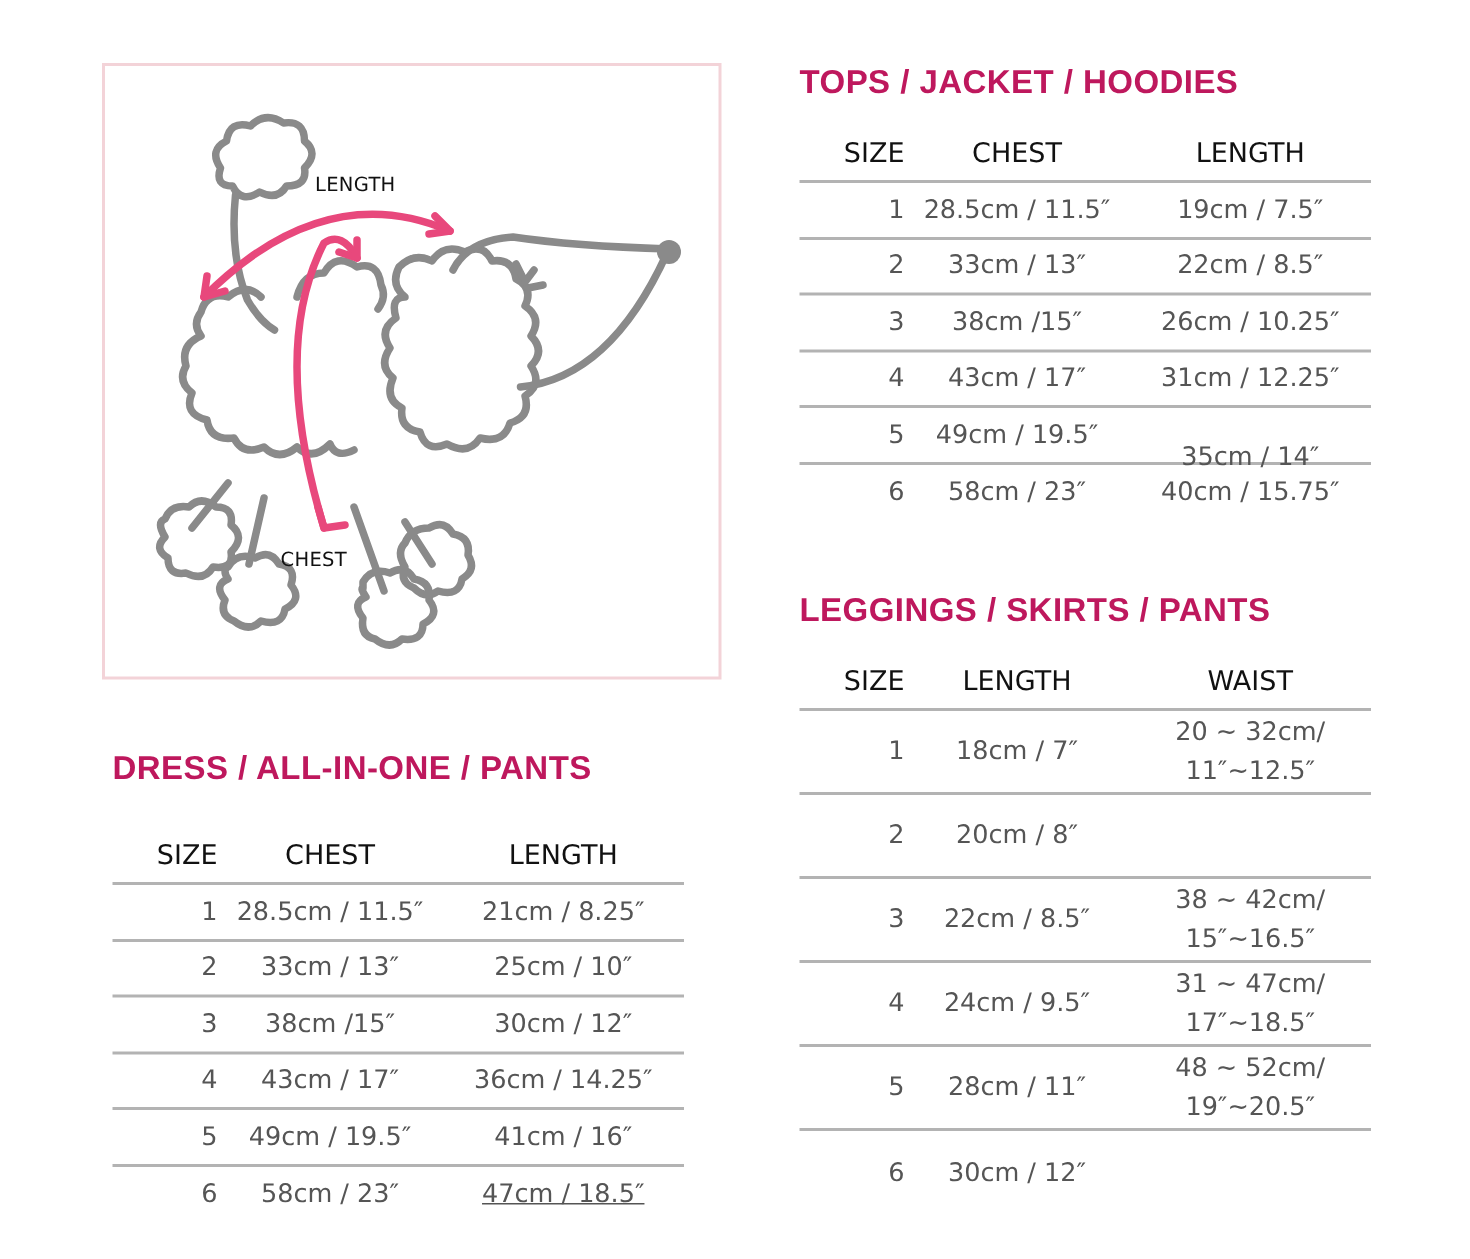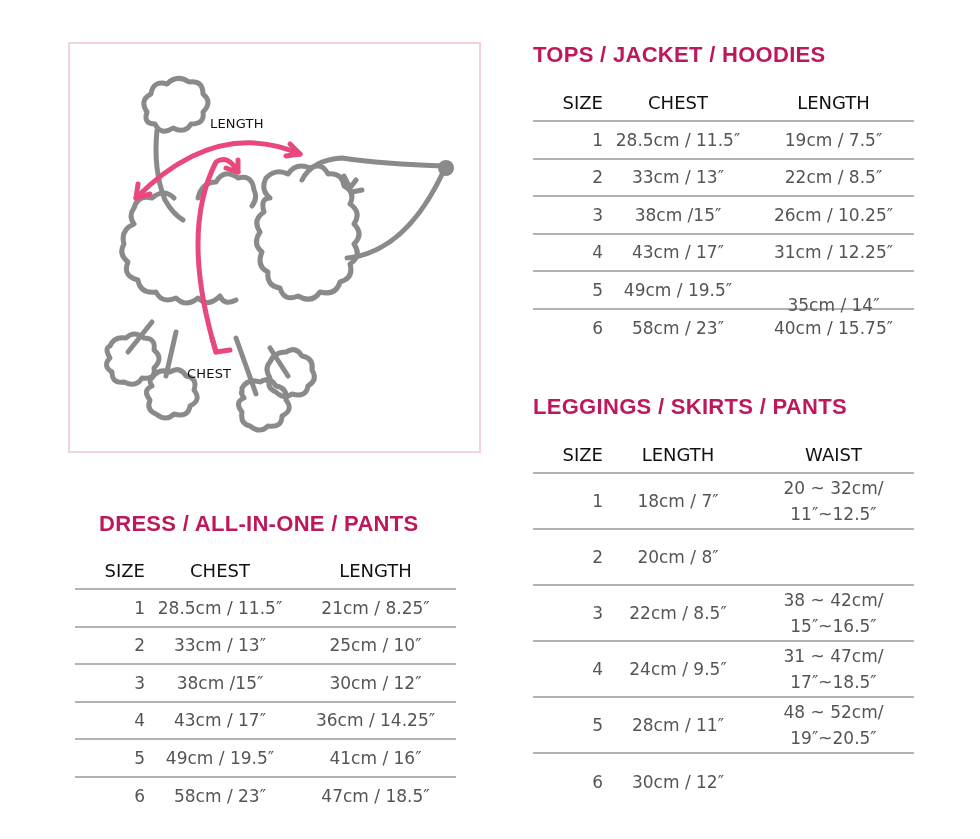--- a/index.html
+++ b/index.html
@@ -162,21 +162,21 @@
       <span>48 ~ 52cm/</span>
       <span>19″~20.5″</span>
     </div>
   </div>
   <div class="row last" style="height:56px;">
     <div class="c-size val" style="width:70px;">6</div>
     <div class="c-mid" style="width:150px;">30cm / 12″</div>
   </div>
 </div>
 
-<div class="section-title" style="left:75px; top:511px;margin-left:24px;">DRESS / ALL-IN-ONE / PANTS</div>
+<div class="section-title" style="left:75px; top:499px;">DRESS / ALL-IN-ONE / PANTS</div>
 <div class="size-table" style="left:75px; top:552px; width:381px;">
   <div class="hdr" style="height:38px;">
     <div class="c-size" style="width:70px;">SIZE</div>
     <div class="c-mid" style="width:150px;">CHEST</div>
     <div class="c-right" style="width:161px;">LENGTH</div>
   </div>
   <div class="row" style="height:37.5px;">
     <div class="c-size val" style="width:70px;">1</div>
     <div class="c-mid" style="width:150px;">28.5cm / 11.5″</div>
     <div class="c-right" style="width:161px;">21cm / 8.25″</div>
@@ -197,15 +197,15 @@
     <div class="c-right" style="width:161px;">36cm / 14.25″</div>
   </div>
   <div class="row" style="height:37.5px;">
     <div class="c-size val" style="width:70px;">5</div>
     <div class="c-mid" style="width:150px;">49cm / 19.5″</div>
     <div class="c-right" style="width:161px;">41cm / 16″</div>
   </div>
   <div class="row last" style="height:37.5px;">
     <div class="c-size val" style="width:70px;">6</div>
     <div class="c-mid" style="width:150px;">58cm / 23″</div>
-    <div class="c-right" style="width:161px;">47cm / 18.5″</div>
+    <div class="c-right" style="width:161px;text-decoration:underline;">47cm / 18.5″</div>
   </div>
 </div>
 
 </body></html>

